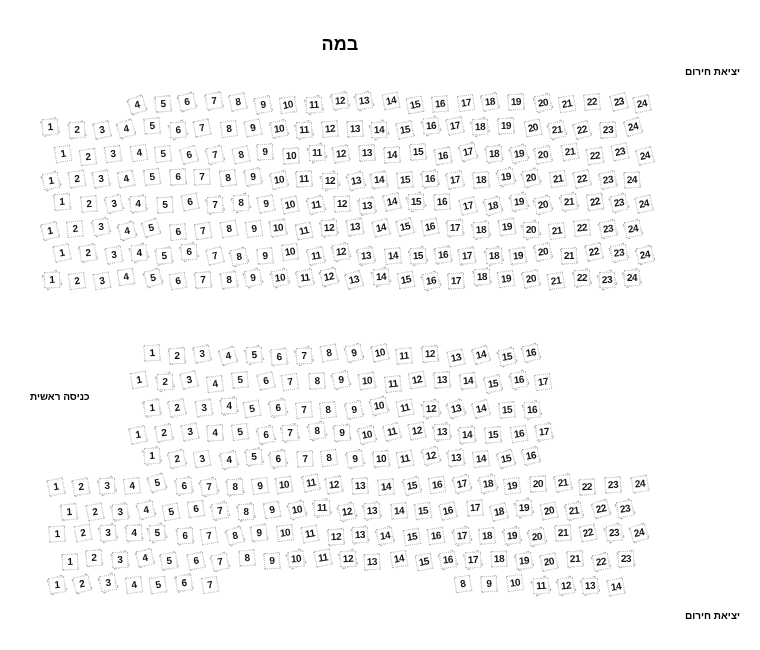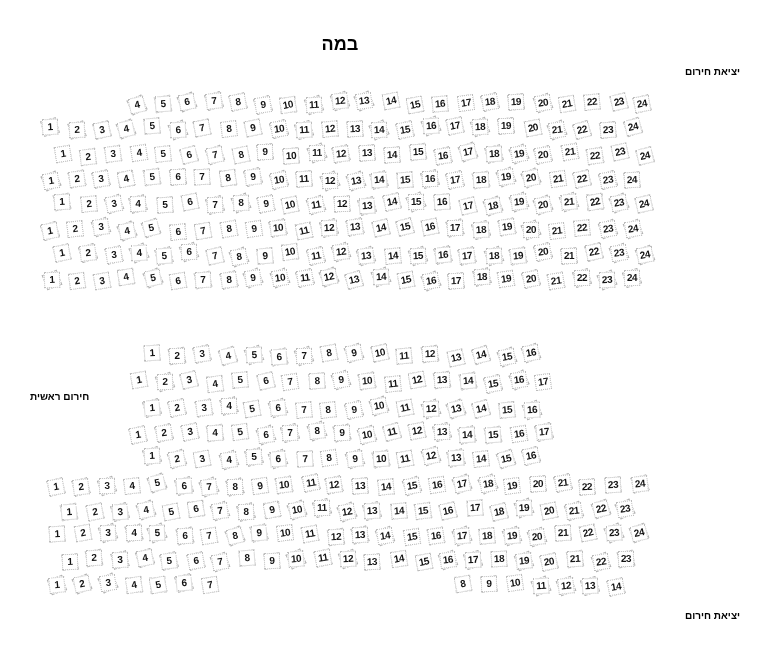--- a/index.html
+++ b/index.html
@@ -32,21 +32,21 @@
   .num{
     font-size:10px;font-weight:bold;color:#141414;letter-spacing:-0.5px;line-height:1;
   }
 </style>
 </head>
 <body>
 
 <div class="page-title">במה</div>
 
 <div class="side-label label-exit-top">יציאת חירום</div>
-<div class="side-label label-entrance">חירום ראשית</div>
+<div class="side-label label-entrance">כניסה ראשית</div>
 <div class="side-label label-exit-bottom">יציאת חירום</div>
 
 <div id="seatmap">
     <div class="seat-block">
       <div class="seat" style="left: 125.6px; top: 93.9px;">
         <span class="sq-back" style="transform: rotate(-23.5deg);"></span>
         <span class="sq-front" style="transform: rotate(-12.9deg);">
           <span class="num">4</span>
         </span>
       </div>

